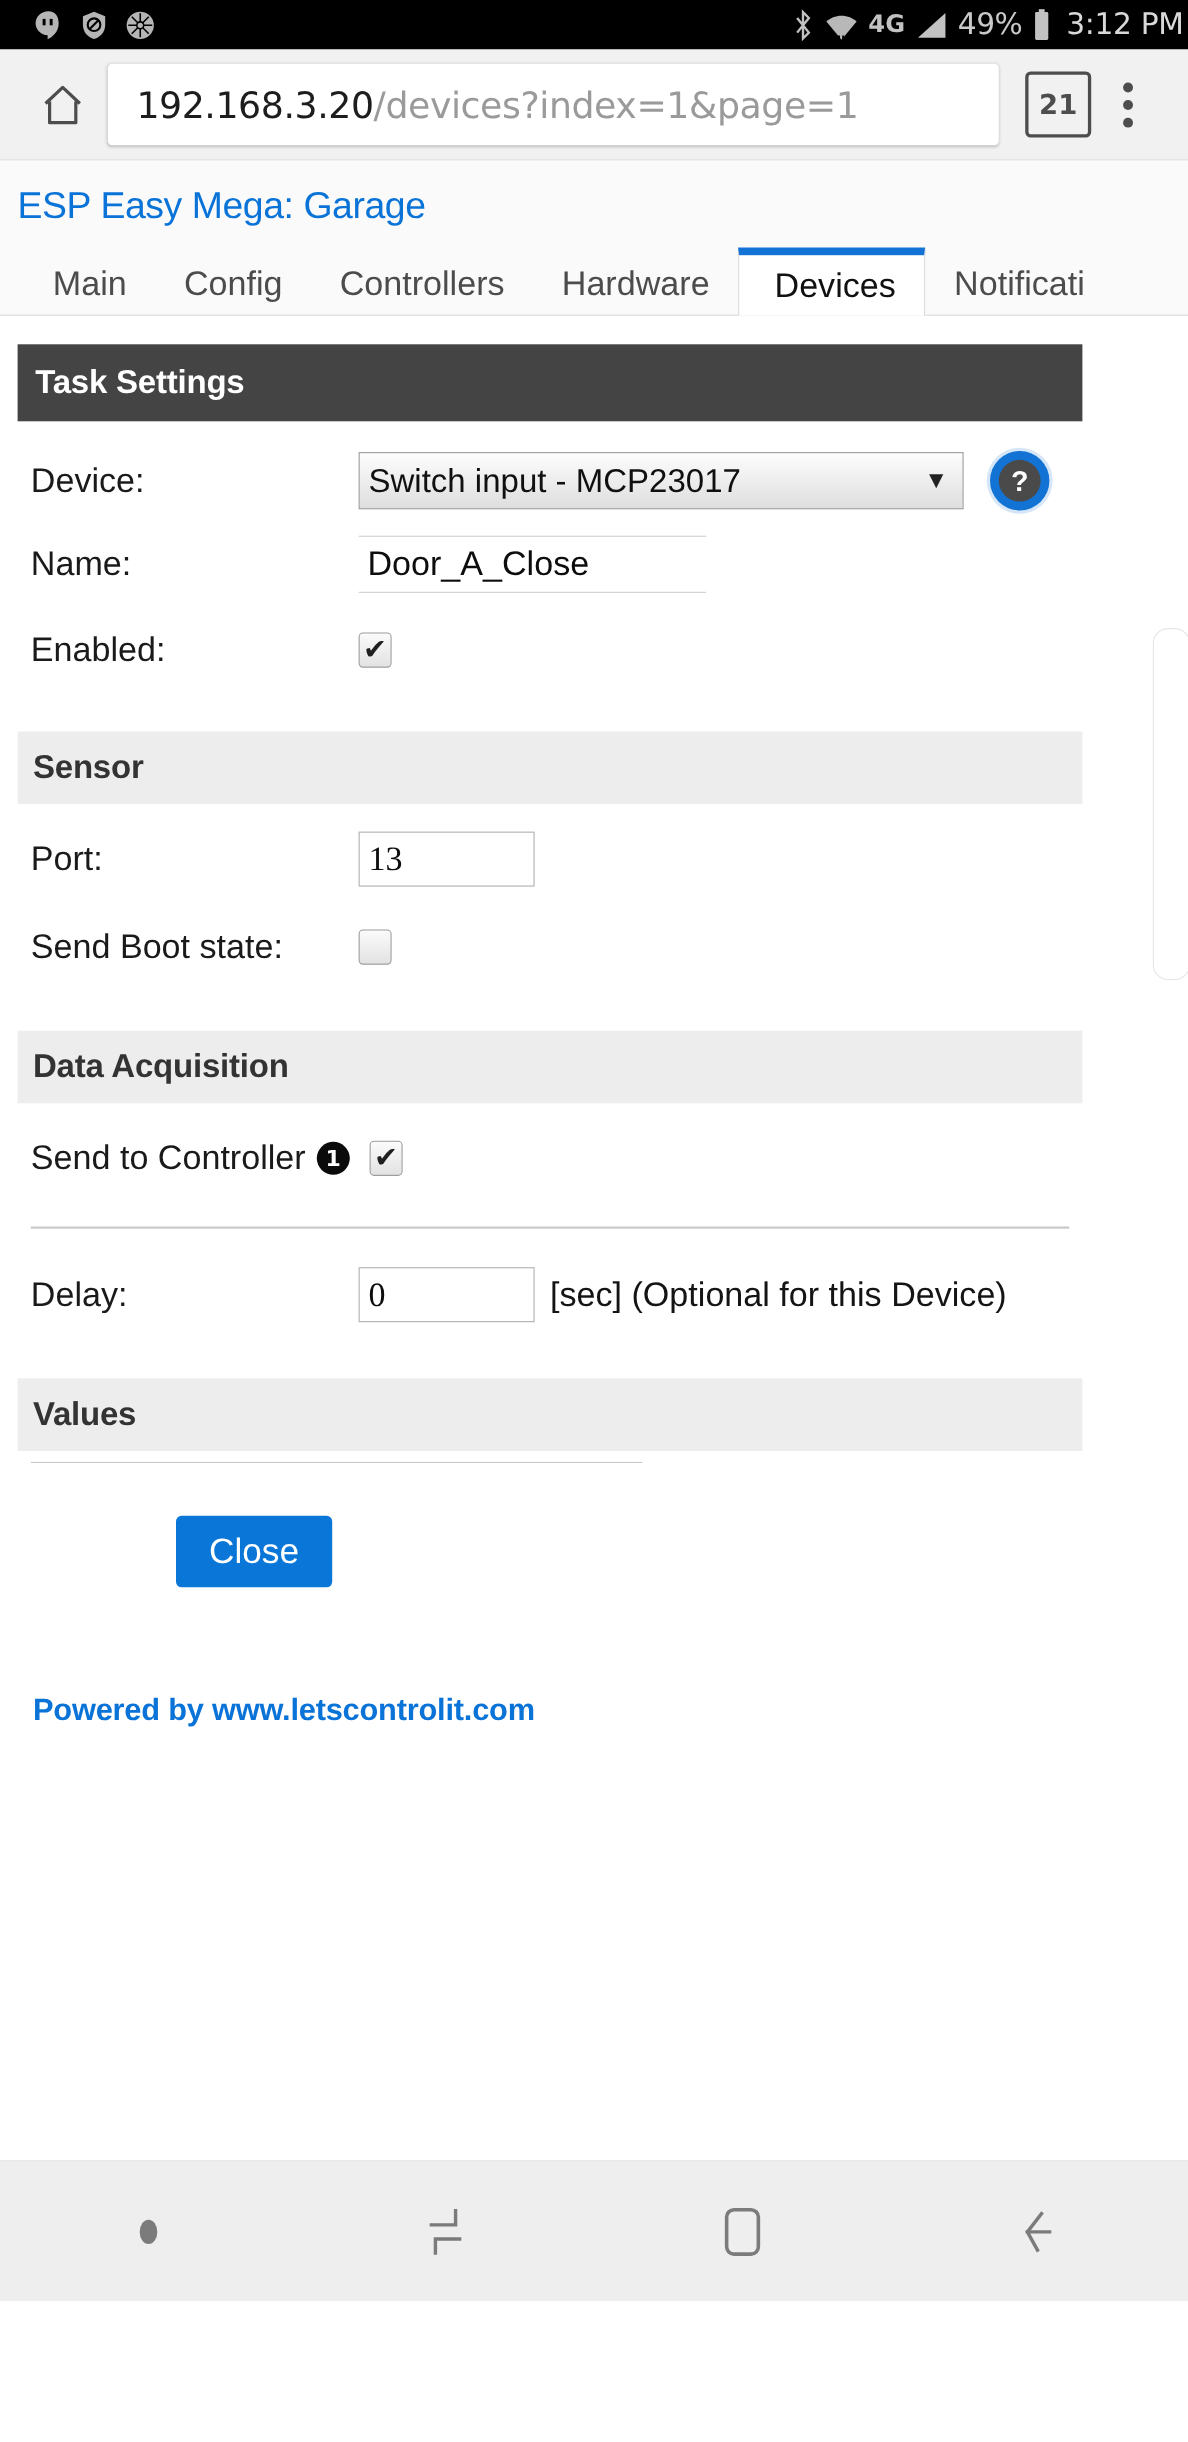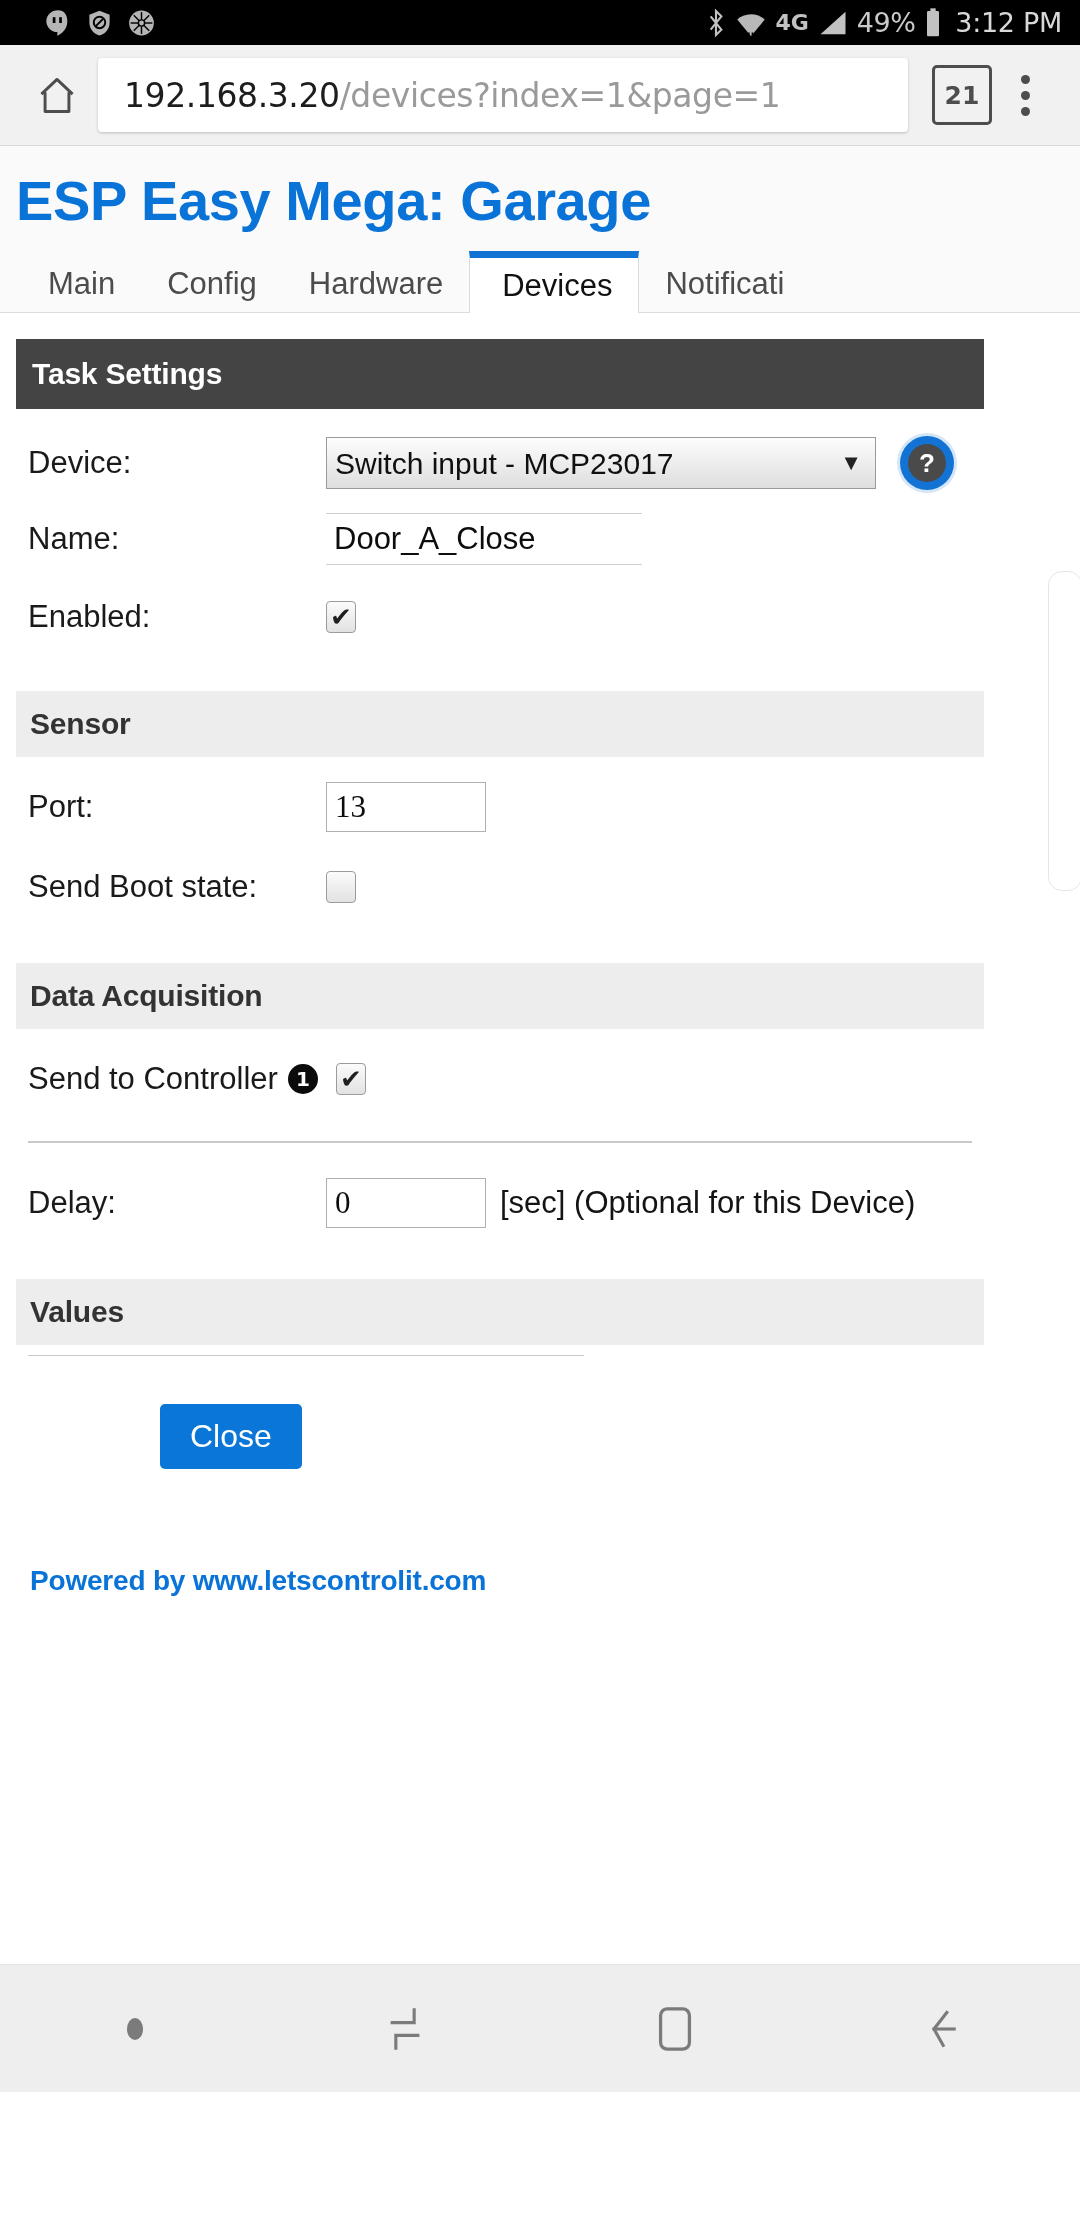--- a/index.html
+++ b/index.html
@@ -8,21 +8,21 @@
     font-family: "Liberation Sans", sans-serif;
     background: #ffffff;
     overflow: hidden;
   }
 
   
   #status-bar {
     height: 45px; width: 100%;
     background: #000000;
     display: flex; align-items: center;
-    padding: 0 18px;
+    padding: 0 4px;
     color: #b8b8b8;
   }
   #status-left { display: flex; align-items: center; gap: 14px; flex: 0 0 auto; margin-left: 26px; }
   #status-spacer { flex: 1 1 auto; }
   #status-right { display: flex; align-items: center; gap: 9px; flex: 0 0 auto; }
   .sb-ico { display: block; }
   #battery-pct { font-size: 27px; color: #c9c9c9; letter-spacing: -0.5px; font-family: "DejaVu Sans", sans-serif; }
   #clock { font-size: 27px; color: #d9d9d9; letter-spacing: -0.3px; margin-left: 4px; font-family: "DejaVu Sans", sans-serif; }
 
   
@@ -62,22 +62,22 @@
   #page {
     position: relative;
     width: 1080px;
     height: 1946px;
     background: #ffffff;
     overflow: hidden;
   }
   #page-header-area { background: #fafafa; padding: 22px 0 0 0; }
   #site-title {
     color: #0a73d8;
-    font-size: 56px;
-    font-weight: bold;
+    font-size: 34px;
+    font-weight: normal;
     padding: 0 16px 18px 16px;
     letter-spacing: -0.4px;
   }
   #tab-strip {
     display: flex; align-items: flex-end;
     border-bottom: 1px solid #dcdcdc;
     background: #fafafa;
     padding-left: 22px;
     height: 62px;
   }
@@ -323,20 +323,21 @@
 
 <div id="page">
 
   <div id="right-edge-card"></div>
 
   <div id="page-header-area">
     <div id="site-title">ESP Easy Mega: Garage</div>
     <div id="tab-strip">
       <div class="tab">Main</div>
       <div class="tab">Config</div>
+      <div class="tab">Controllers</div>
       <div class="tab">Hardware</div>
       <div class="tab active">Devices</div>
       <div class="tab">Notificati</div>
     </div>
   </div>
 
   <div id="form-wrap">
 
     <div class="section-dark">Task Settings</div>
 

